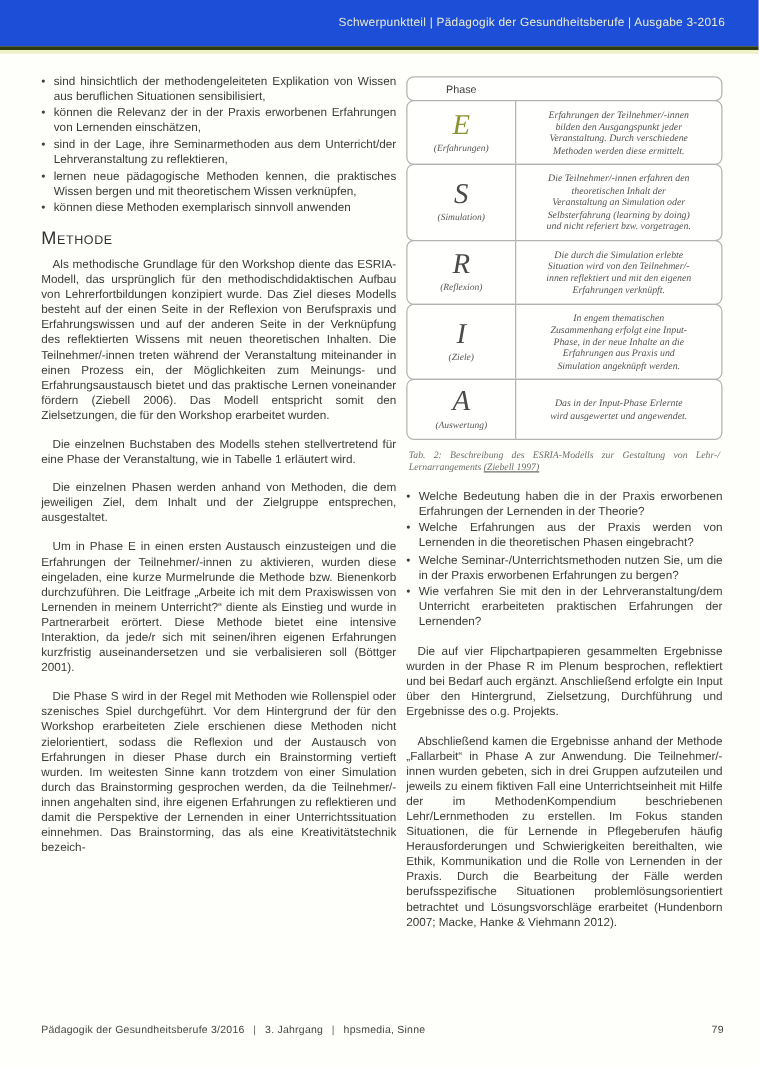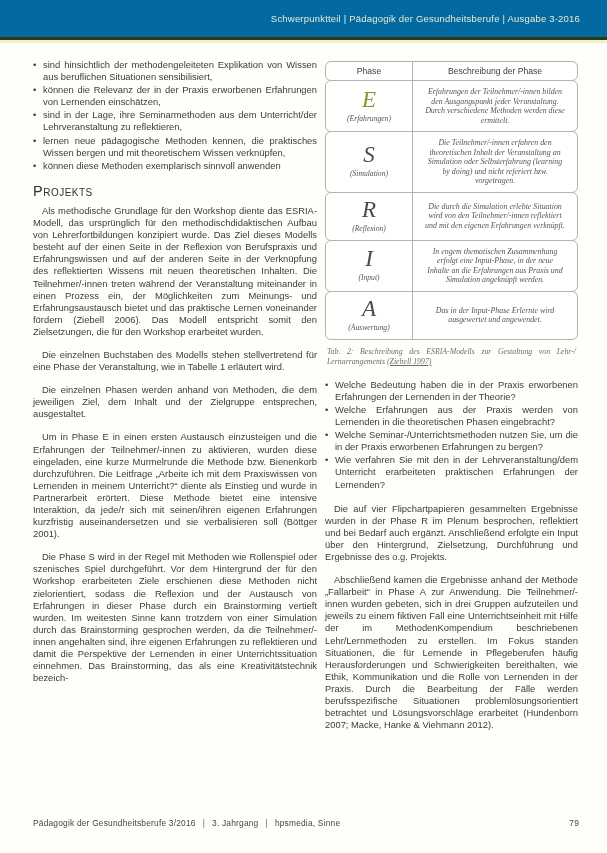--- a/index.html
+++ b/index.html
@@ -31,42 +31,42 @@
   .section-heading { font-size:14.5px; font-weight:normal; font-variant:small-caps;
     letter-spacing:0.5px; color:#303030; margin:13px 0 8px 0; }
 
   
   .ptable { width:100%; margin-top:2px; }
   .trow { display:flex; border:1px solid #b3b3b3; border-radius:6px; margin-top:-1px; background:#fffffe; }
   .trow.first { margin-top:0; }
   .tcell-phase { width:86px; flex:none; display:flex; flex-direction:column;
     align-items:center; justify-content:center; padding:5px 4px; box-sizing:border-box; }
   .tcell-desc { flex:1; border-left:1px solid #b3b3b3; display:flex; align-items:center;
-    justify-content:center; padding:6px 12px; box-sizing:border-box; }
+    justify-content:center; padding:6px 23px; box-sizing:border-box; }
   .thead-cell { font-size:8.6px; color:#3d3d3d; font-style:normal; padding:4px 0; }
   .thead .tcell-phase, .thead .tcell-desc { padding-top:3px; padding-bottom:3px; }
   .phase-letter { font-family:"Liberation Serif", serif; font-style:italic; font-size:23px; line-height:24px; }
   .phase-name { font-family:"Liberation Serif", serif; font-style:italic; font-size:7.6px; color:#555; margin-top:1px; }
   .desc-text { font-family:"Liberation Serif", serif; font-style:italic; font-size:7.9px;
     line-height:9.5px; color:#555; text-align:center; }
 
   .table-caption { font-family:"Liberation Serif", serif; font-style:italic; font-size:7.8px;
     line-height:10px; color:#6d6d6d; margin:7px 2px 12px 2px; }
   .caption-ref { text-decoration:underline; }
 
   
   .footer { position:absolute; left:33px; right:28px; bottom:25px; display:flex;
     justify-content:space-between; font-size:8.4px; color:#454545; letter-spacing:0.2px; }
   .footer-left span { white-space:pre; }
   .footer-sep { margin:0 7px; color:#6a6a6a; }
 </style>
 </head>
 <body>
 
-<div class="banner" style="background: #0369a1;">
+<div class="banner" style="background: #1d4ed8;">
   <div class="banner-title" style="color: rgb(233, 235, 211);">Schwerpunktteil | Pädagogik der Gesundheitsberufe | Ausgabe 3-2016</div>
 </div>
 <div class="rule-dark" style="background: rgb(46, 58, 18);"></div>
 <div class="rule-light" style="background: rgb(239, 241, 200);"></div>
 
 <div class="content">
 
   <div class="col-left body-text">
     <div class="bullet-list">
         <div class="bullet-item">
@@ -83,35 +83,34 @@
         </div>
         <div class="bullet-item">
           <span class="bullet-glyph">•</span>
           <span class="bullet-text">lernen neue pädagogische Methoden kennen, die praktisches Wissen bergen und mit theoretischem Wissen verknüpfen,</span>
         </div>
         <div class="bullet-item">
           <span class="bullet-glyph">•</span>
           <span class="bullet-text">können diese Methoden exemplarisch sinnvoll anwenden</span>
         </div>
       </div>
-    <h2 class="section-heading">Projekts</h2>
+    <h2 class="section-heading">Methode</h2>
     <div>
         <p class="para">Als methodische Grundlage für den Workshop diente das ESRIA-Modell, das ursprünglich für den methodischdidaktischen Aufbau von Lehrerfortbildungen konzipiert wurde. Das Ziel dieses Modells besteht auf der einen Seite in der Reflexion von Berufspraxis und Erfahrungswissen und auf der anderen Seite in der Verknüpfung des reflektierten Wissens mit neuen theoretischen Inhalten. Die Teilnehmer/-innen treten während der Veranstaltung miteinander in einen Prozess ein, der Möglichkeiten zum Meinungs- und Erfahrungsaustausch bietet und das praktische Lernen voneinander fördern (Ziebell 2006). Das Modell entspricht somit den Zielsetzungen, die für den Workshop erarbeitet wurden.</p>
         <p class="para">Die einzelnen Buchstaben des Modells stehen stellvertretend für eine Phase der Veranstaltung, wie in Tabelle 1 erläutert wird.</p>
         <p class="para">Die einzelnen Phasen werden anhand von Methoden, die dem jeweiligen Ziel, dem Inhalt und der Zielgruppe entsprechen, ausgestaltet.</p>
         <p class="para">Um in Phase E in einen ersten Austausch einzusteigen und die Erfahrungen der Teilnehmer/-innen zu aktivieren, wurden diese eingeladen, eine kurze Murmelrunde die Methode bzw. Bienenkorb durchzuführen. Die Leitfrage „Arbeite ich mit dem Praxiswissen von Lernenden in meinem Unterricht?“ diente als Einstieg und wurde in Partnerarbeit erörtert. Diese Methode bietet eine intensive Interaktion, da jede/r sich mit seinen/ihren eigenen Erfahrungen kurzfristig auseinandersetzen und sie verbalisieren soll (Böttger 2001).</p>
         <p class="para">Die Phase S wird in der Regel mit Methoden wie Rollenspiel oder szenisches Spiel durchgeführt. Vor dem Hintergrund der für den Workshop erarbeiteten Ziele erschienen diese Methoden nicht zielorientiert, sodass die Reflexion und der Austausch von Erfahrungen in dieser Phase durch ein Brainstorming vertieft wurden. Im weitesten Sinne kann trotzdem von einer Simulation durch das Brainstorming gesprochen werden, da die Teilnehmer/-innen angehalten sind, ihre eigenen Erfahrungen zu reflektieren und damit die Perspektive der Lernenden in einer Unterrichtssituation einnehmen. Das Brainstorming, das als eine Kreativitätstechnik bezeich-</p>
       </div>
   </div>
 
   <div class="col-right body-text">
     <div class="ptable">
       <div class="trow thead first">
         <div class="tcell-phase thead-cell">Phase</div>
-        <div class="tcell-desc thead-cell">Beschreibung der Phase</div>
       </div>
       <div>
           <div class="trow">
             <div class="tcell-phase">
               <div class="phase-letter" style="color: rgb(142, 147, 49);">E</div>
               <div class="phase-name">(Erfahrungen)</div>
             </div>
             <div class="tcell-desc">
               <div class="desc-text">Erfahrungen der Teilnehmer/-innen bilden den Ausgangspunkt jeder Veranstaltung. Durch verschiedene Methoden werden diese ermittelt.</div>
             </div>
@@ -130,21 +129,21 @@
               <div class="phase-letter" style="color: rgb(74, 74, 74);">R</div>
               <div class="phase-name">(Reflexion)</div>
             </div>
             <div class="tcell-desc">
               <div class="desc-text">Die durch die Simulation erlebte Situation wird von den Teilnehmer/-innen reflektiert und mit den eigenen Erfahrungen verknüpft.</div>
             </div>
           </div>
           <div class="trow">
             <div class="tcell-phase">
               <div class="phase-letter" style="color: rgb(74, 74, 74);">I</div>
-              <div class="phase-name">(Input)</div>
+              <div class="phase-name">(Ziele)</div>
             </div>
             <div class="tcell-desc">
               <div class="desc-text">In engem thematischen Zusammenhang erfolgt eine Input-Phase, in der neue Inhalte an die Erfahrungen aus Praxis und Simulation angeknüpft werden.</div>
             </div>
           </div>
           <div class="trow">
             <div class="tcell-phase">
               <div class="phase-letter" style="color: rgb(74, 74, 74);">A</div>
               <div class="phase-name">(Auswertung)</div>
             </div>

